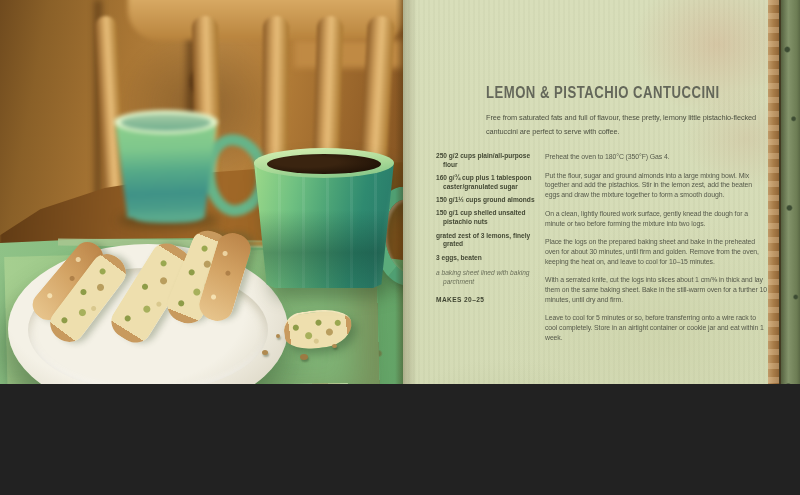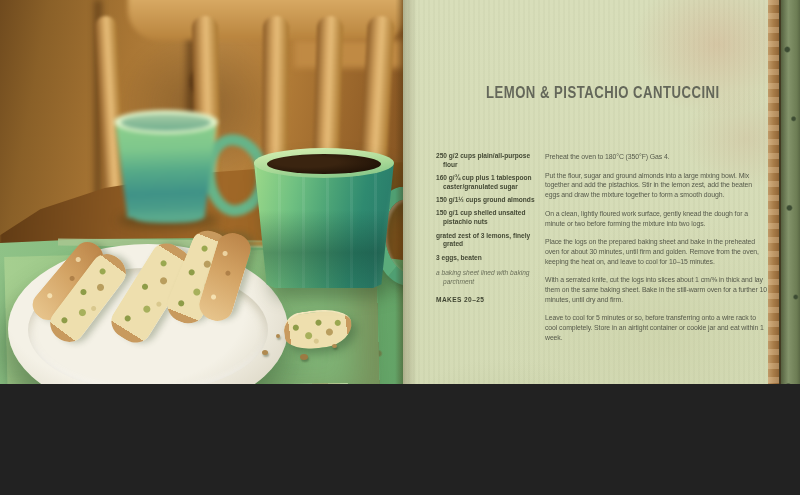--- a/index.html
+++ b/index.html
@@ -247,20 +247,21 @@
       <div class="handle"></div>
       <div class="body"></div>
       <div class="body-shade"></div>
       <div class="rim"></div>
       <div class="coffee"></div>
     </div>
   </div>
 
   <div class="page">
     <h1 class="title">LEMON &amp; PISTACHIO CANTUCCINI</h1>
+    <p class="intro">Free from saturated fats and full of flavour, these pretty, lemony little pistachio-flecked cantuccini are perfect to serve with coffee.</p>
 
     <div class="ingredients">
       <p>250 g/2 cups plain/all-purpose flour</p>
       <p>160 g/¾ cup plus 1 tablespoon caster/granulated sugar</p>
       <p>150 g/1½ cups ground almonds</p>
       <p>150 g/1 cup shelled unsalted pistachio nuts</p>
       <p>grated zest of 3 lemons, finely grated</p>
       <p>3 eggs, beaten</p>
       <p class="equip">a baking sheet lined with baking parchment</p>
       <p class="makes">MAKES 20–25</p>

